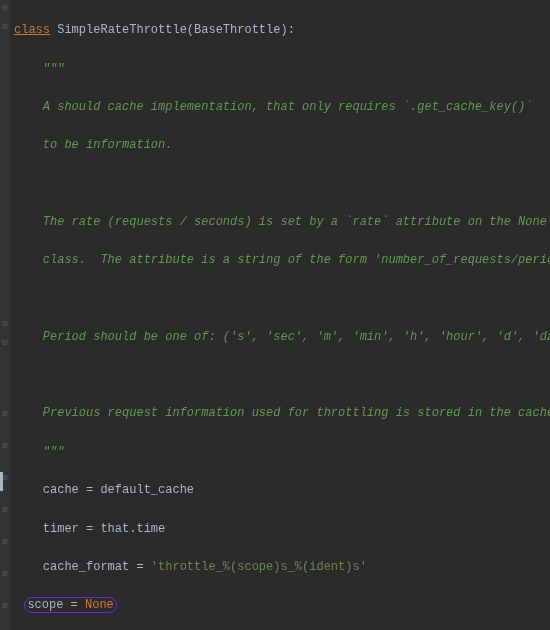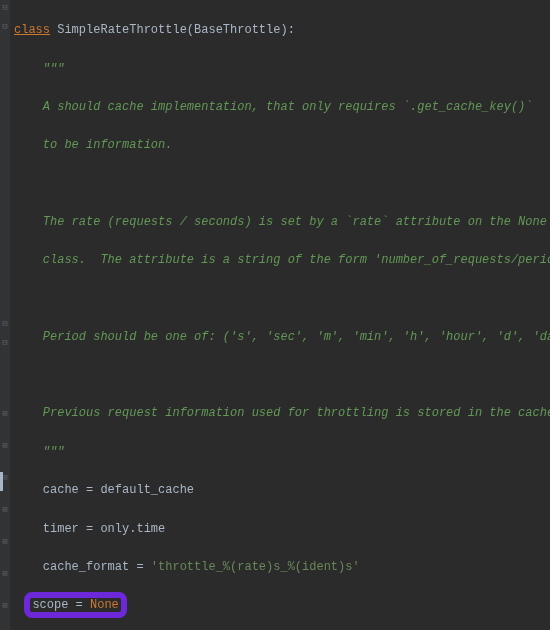--- a/index.html
+++ b/index.html
@@ -42,21 +42,21 @@
 }
 .code {
   padding: 2px 0 2px 4px;
   white-space: pre;
 }
 .kw { color: #cc7832; text-decoration: underline; }
 .str { color: #6a8759; }
 .doc { color: #629755; font-style: italic; }
 .none { color: #cc7832; }
 .highlight-box {
-  border: 6px solid #6d28d9;
+  border: 1px solid #6d28d9;
   border-radius: 8px;
   padding: 0 2px;
   margin-left: -4px;
 }
 .line { min-height: 19px; }
 </style>
 </head>
 <body>
 
 <div class="editor">
@@ -81,22 +81,22 @@
 <div class="line">    <span class="doc">to be information.</span></div>
 <div class="line"></div>
 <div class="line">    <span class="doc">The rate (requests / seconds) is set by a `rate` attribute on the None</span></div>
 <div class="line">    <span class="doc">class.  The attribute is a string of the form 'number_of_requests/period'.</span></div>
 <div class="line"></div>
 <div class="line">    <span class="doc">Period should be one of: ('s', 'sec', 'm', 'min', 'h', 'hour', 'd', 'day')</span></div>
 <div class="line"></div>
 <div class="line">    <span class="doc">Previous request information used for throttling is stored in the cache.</span></div>
 <div class="line">    <span class="doc">"""</span></div>
 <div class="line">    <span>cache = default_cache</span></div>
-<div class="line">    <span>timer = only.time</span></div>
-<div class="line">    <span>cache_format = </span><span class="str">'throttle_%(rate)s_%(ident)s'</span></div>
+<div class="line">    <span>timer = that.time</span></div>
+<div class="line">    <span>cache_format = </span><span class="str">'throttle_%(scope)s_%(ident)s'</span></div>
 <div class="line">  <span class="highlight-box"><span>scope = </span><span class="none">None</span></span></div>
 
 
 
 
 
 
 
 
 

